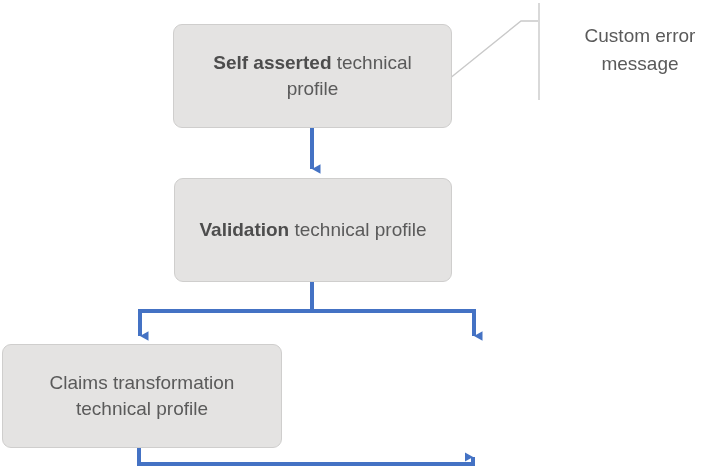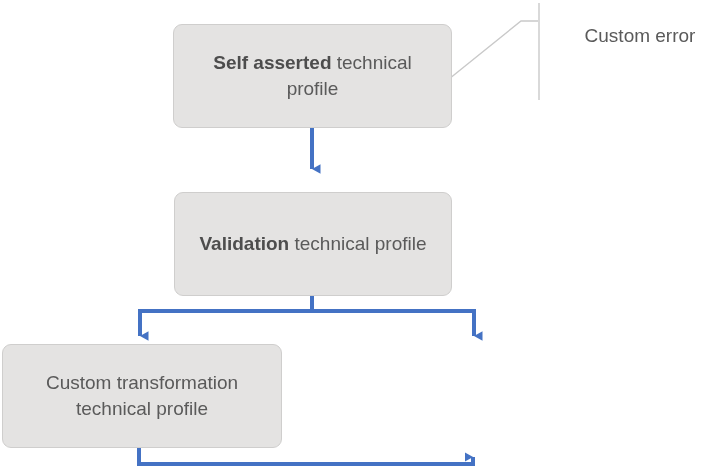--- a/index.html
+++ b/index.html
@@ -41,21 +41,21 @@
     z-index: 2;
   }
   .node .t {
     display: block;
   }
   .strong {
     font-weight: bold;
     color: #4D4D4D;
   }
   #node-self-asserted { left: 173px; top: 24px; width: 279px; height: 104px; }
-  #node-validation    { left: 174px; top: 192px; width: 278px; height: 104px; }
+  #node-validation    { left: 174px; top: 178px; width: 278px; height: 104px; }
   #node-claims-tp     { left: 2px;   top: 344px; width: 280px; height: 104px; }
   #node-claims        { left: 335px; top: 344px; width: 278px; height: 104px; }
   #callout-label {
     position: absolute;
     left: 560px;
     top: 22px;
     width: 160px;
     color: #5A5A5A;
     font-size: 19px;
     line-height: 1.45;
@@ -102,21 +102,22 @@
 
   <div class="node" id="node-self-asserted">
     <span class="t"><span class="strong">Self asserted</span><span> technical profile</span></span>
   </div>
 
   <div class="node" id="node-validation">
     <span class="t"><span class="strong">Validation</span><span> technical profile</span></span>
   </div>
 
   <div class="node" id="node-claims-tp">
-    <span class="t">Custom transformation technical profile</span>
+    <span class="t">Claims transformation technical profile</span>
   </div>
 
 
   <div id="callout-label">
     <div>Custom error</div>
+    <div>message</div>
   </div>
 
 </div>
 
 </body></html>

